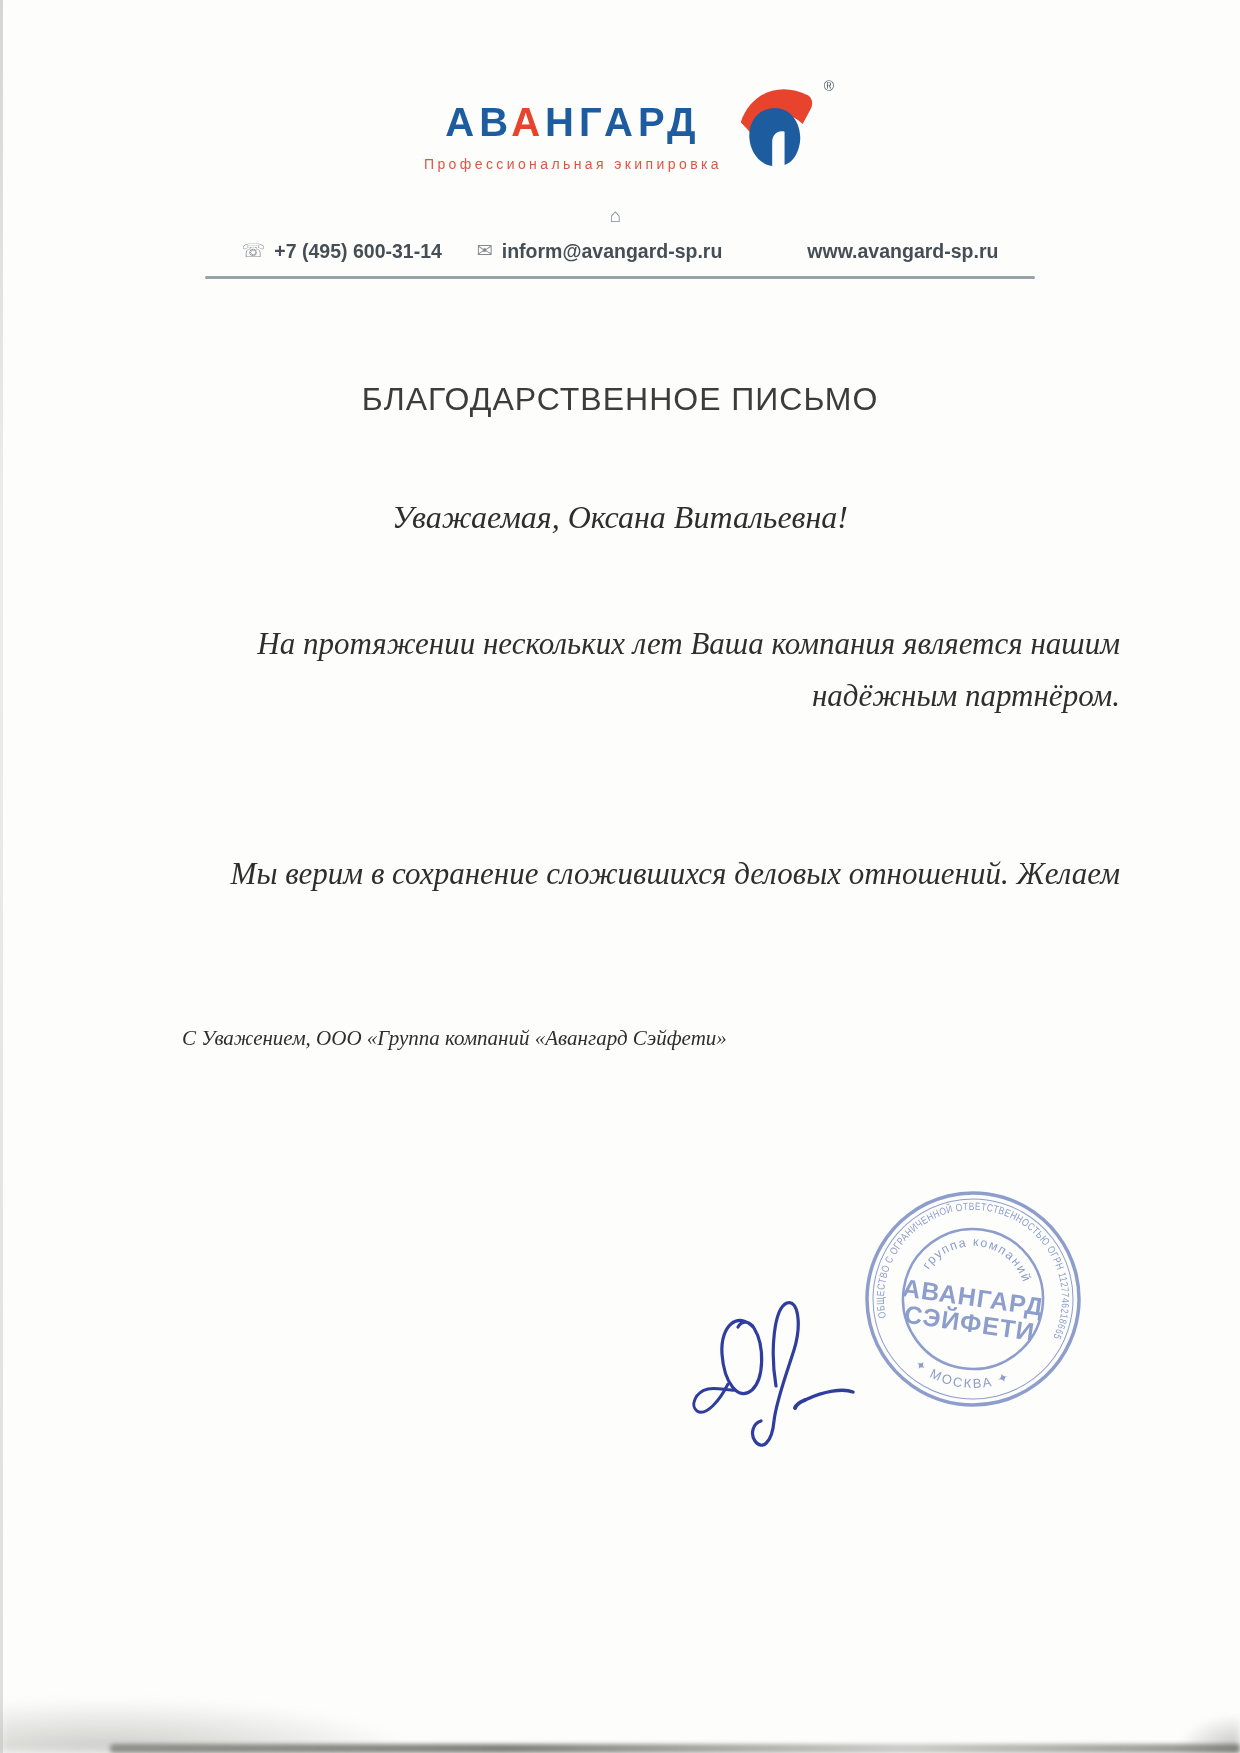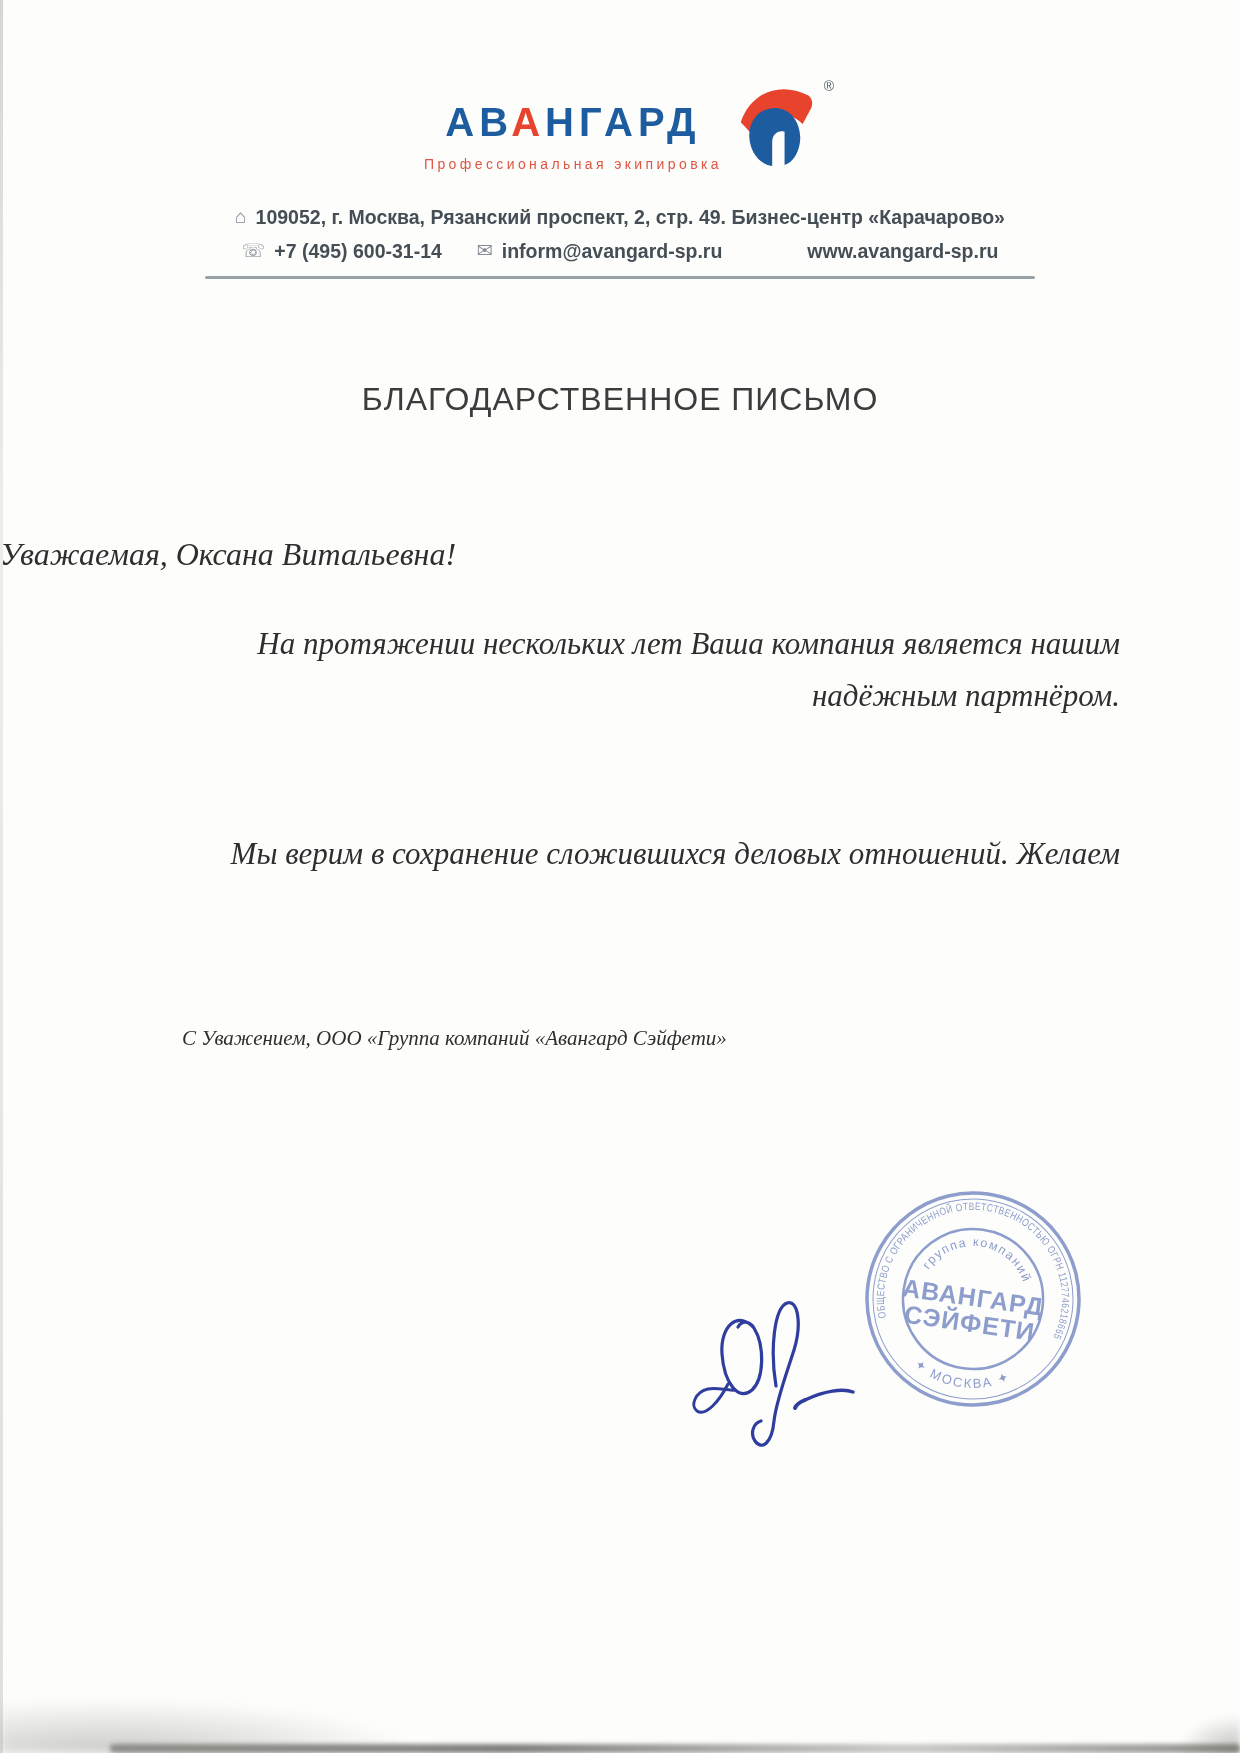--- a/index.html
+++ b/index.html
@@ -21,25 +21,25 @@
   .contact-line .cicon{color:#848c93;font-weight:400;font-size:19px;margin-right:9px;position:relative;top:-1px;}
   .contact1{top:206px;}
   .contact2{top:240px;gap:0;}
   .cgroup{display:flex;align-items:center;}
   .gap35{margin-left:35px;}
   .gap55{margin-left:85px;}
   .divider{position:absolute;top:276px;left:50%;transform:translateX(-50%);width:830px;height:3px;background:#98a2a9;border-radius:2px;}
   
   .letter-title{position:absolute;top:381px;left:0;width:100%;text-align:center;font-size:32px;font-weight:normal;letter-spacing:1px;color:#3c3c3c;}
   .script{font-family:"Liberation Serif","DejaVu Serif",serif;font-style:italic;color:#2e2e2e;}
-  .greeting{position:absolute;top:499px;left:0;width:100%;text-align:left;font-size:32px;margin-top:37px;}
+  .greeting{position:absolute;top:499px;left:0;width:100%;text-align:center;font-size:32px;}
   .para{position:absolute;left:120px;width:1000px;text-align:right;font-size:31px;line-height:52px;}
   .para-1{top:618px;}
   .para-2{top:725px;}
-  .para-3{top:828px;}
+  .para-3{top:848px;}
   .signoff{position:absolute;top:1026px;left:182px;font-size:21px;}
   
   .stamp{position:absolute;left:856px;top:1182px;width:234px;height:234px;transform:rotate(8deg);opacity:.88;}
   .stamp text{fill:#7e90c6;font-family:"Liberation Sans","DejaVu Sans",sans-serif;}
   .stamp .rings{stroke:#7e90c6;fill:none;}
   
   .signature{position:absolute;left:668px;top:1288px;width:210px;height:185px;}
   .signature path{stroke:#2f3e9e;fill:none;stroke-linecap:round;stroke-linejoin:round;}
   
   .edge-left{position:absolute;left:0;top:0;width:3px;height:100%;background:linear-gradient(to bottom,rgba(140,140,140,.35),rgba(120,120,120,.12) 30%,rgba(130,130,128,.25));}
@@ -61,21 +61,20 @@
       <svg width="80" height="88" viewBox="0 0 84 92">
         <path d="M5,42 C15,12 45,-2 76,14 C80,17 81,22 79,27 L70,44 C51,26 29,31 17,55 Z" fill="#e8432d"></path>
         <path d="M41,27 C25,27 13,40 14,58 C15,74 25,86 38,88 L38,63 C38,55 44,50 51,52 L51,87 C59,84 65,76 67,64 C70,46 59,27 41,27 Z" fill="#1d5c9f"></path>
       </svg>
       <span class="reg-mark">®</span>
     </div>
   </div>
 
   <div class="contact-line contact1">
     <span class="cicon">⌂</span>
-    <span>109052, г. Москва, Рязанский проспект, 2, стр. 49. Бизнес-центр «Карачарово»</span>
   </div>
 
   <div class="contact-line contact2">
     <span class="cgroup">
       <span class="cicon">☏</span>
       <span>+7 (495) 600-31-14</span>
     </span>
     <span class="cgroup gap35">
       <span class="cicon">✉</span>
       <span>inform@avangard-sp.ru</span>

